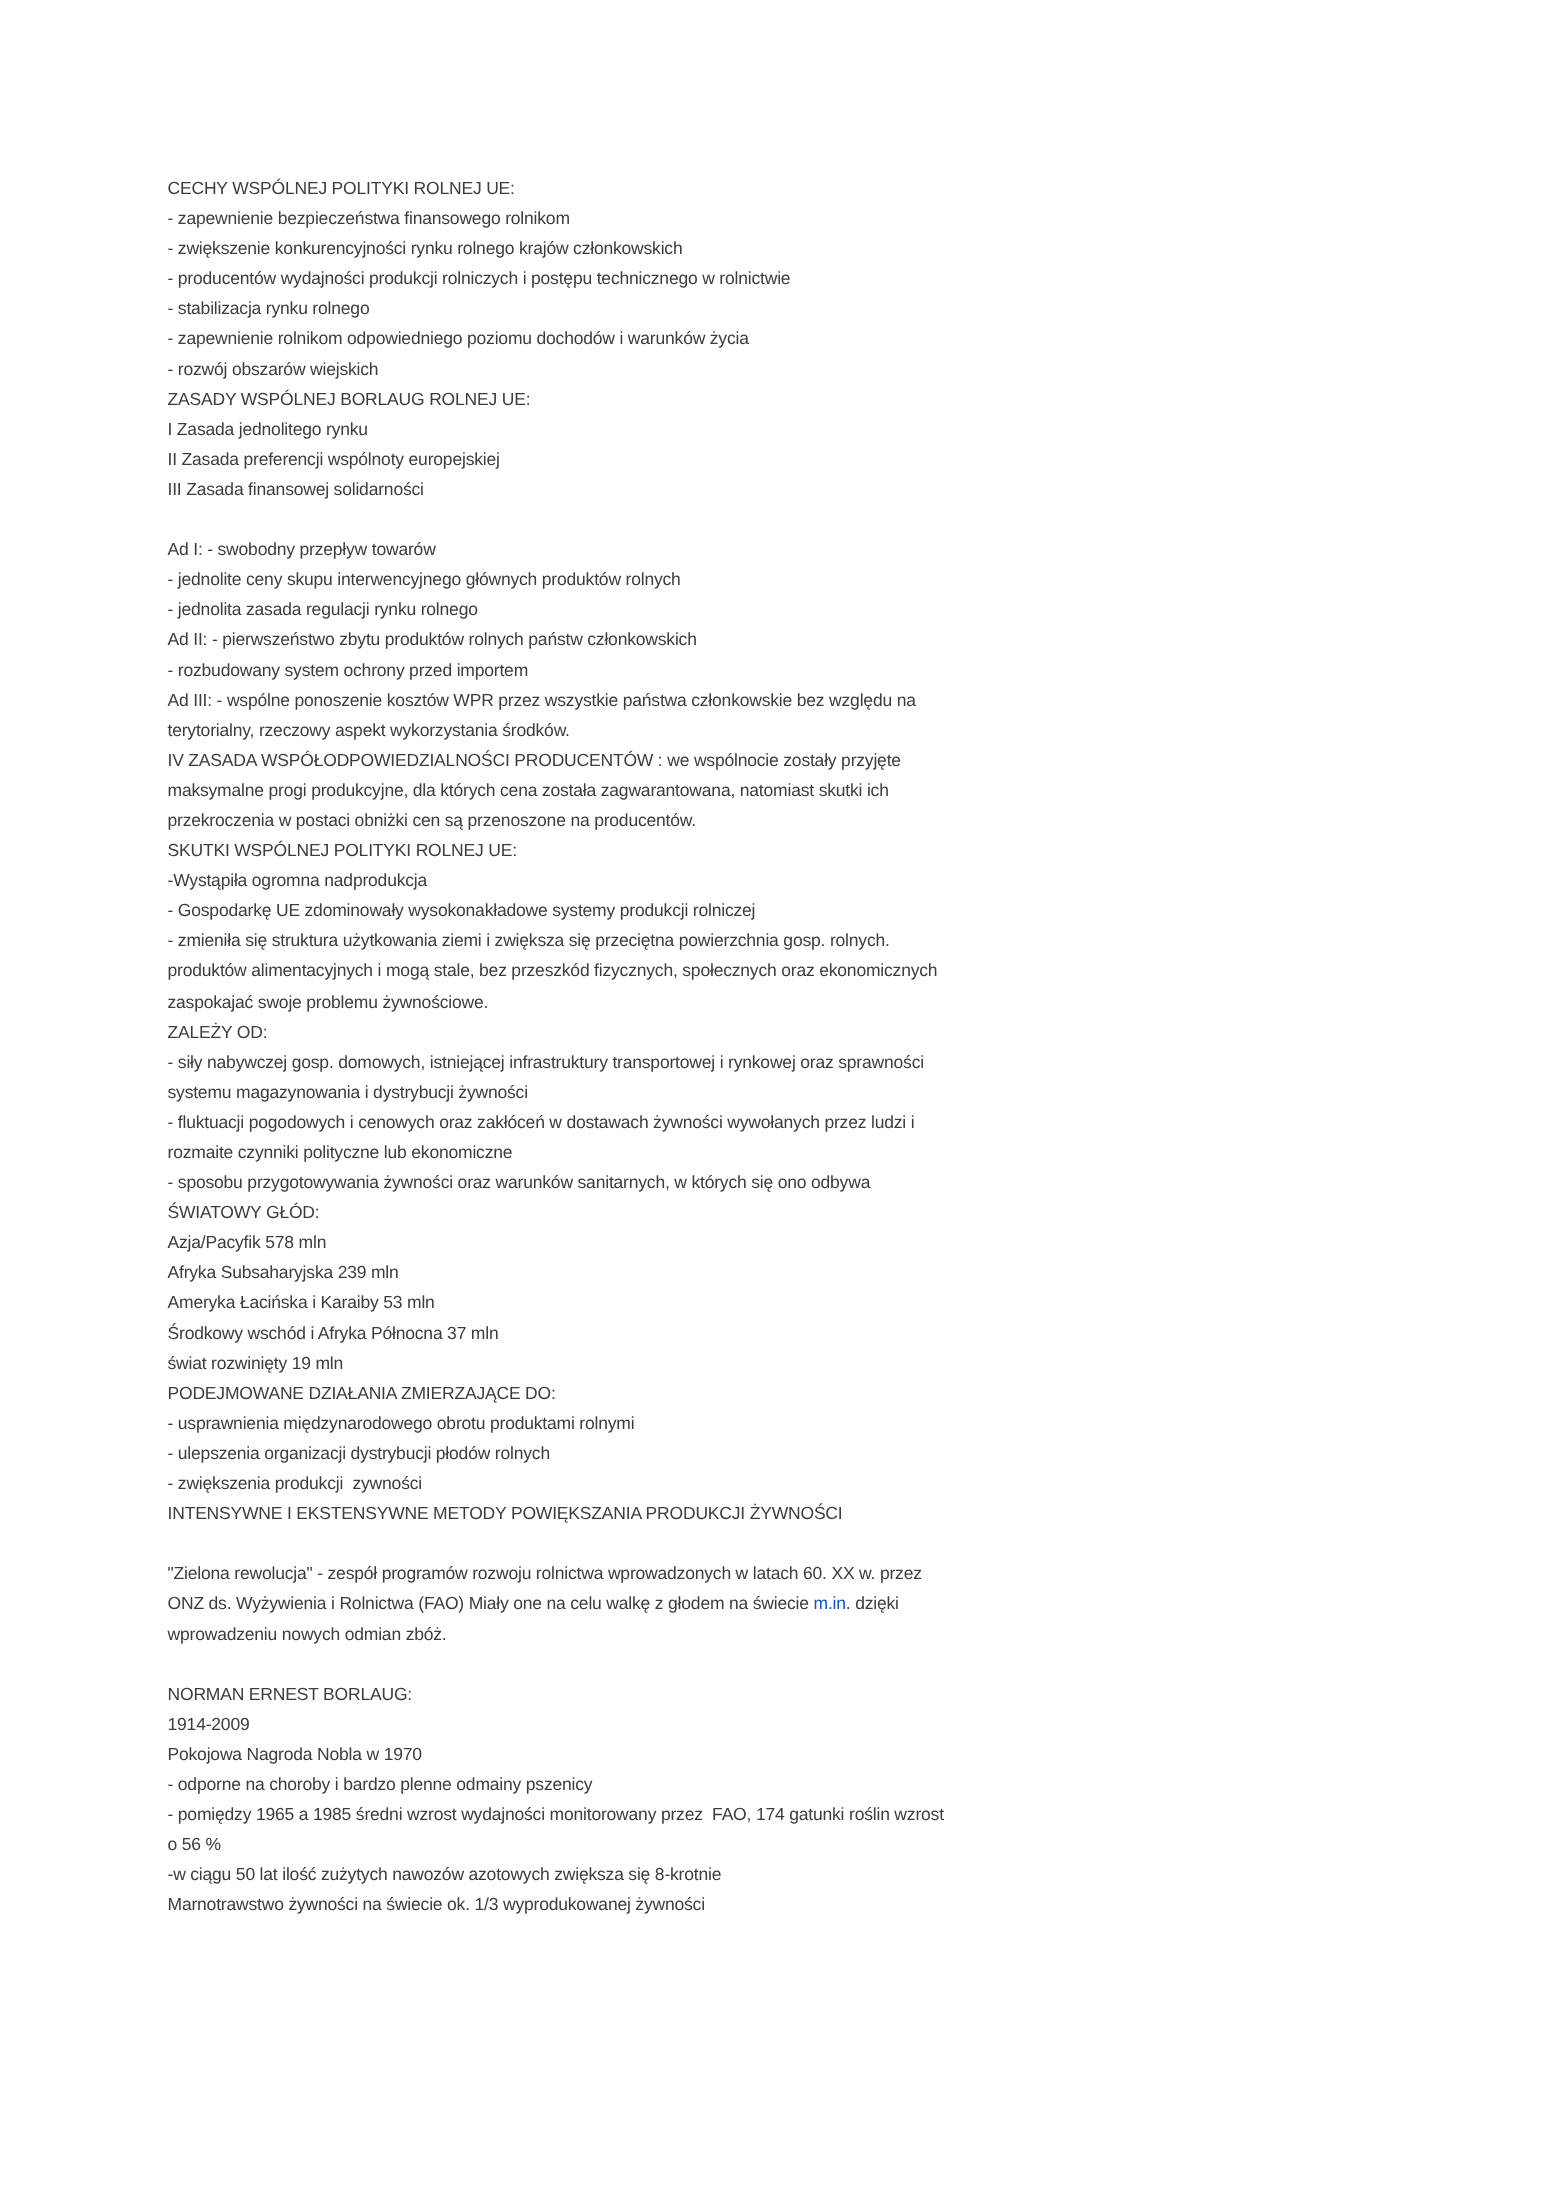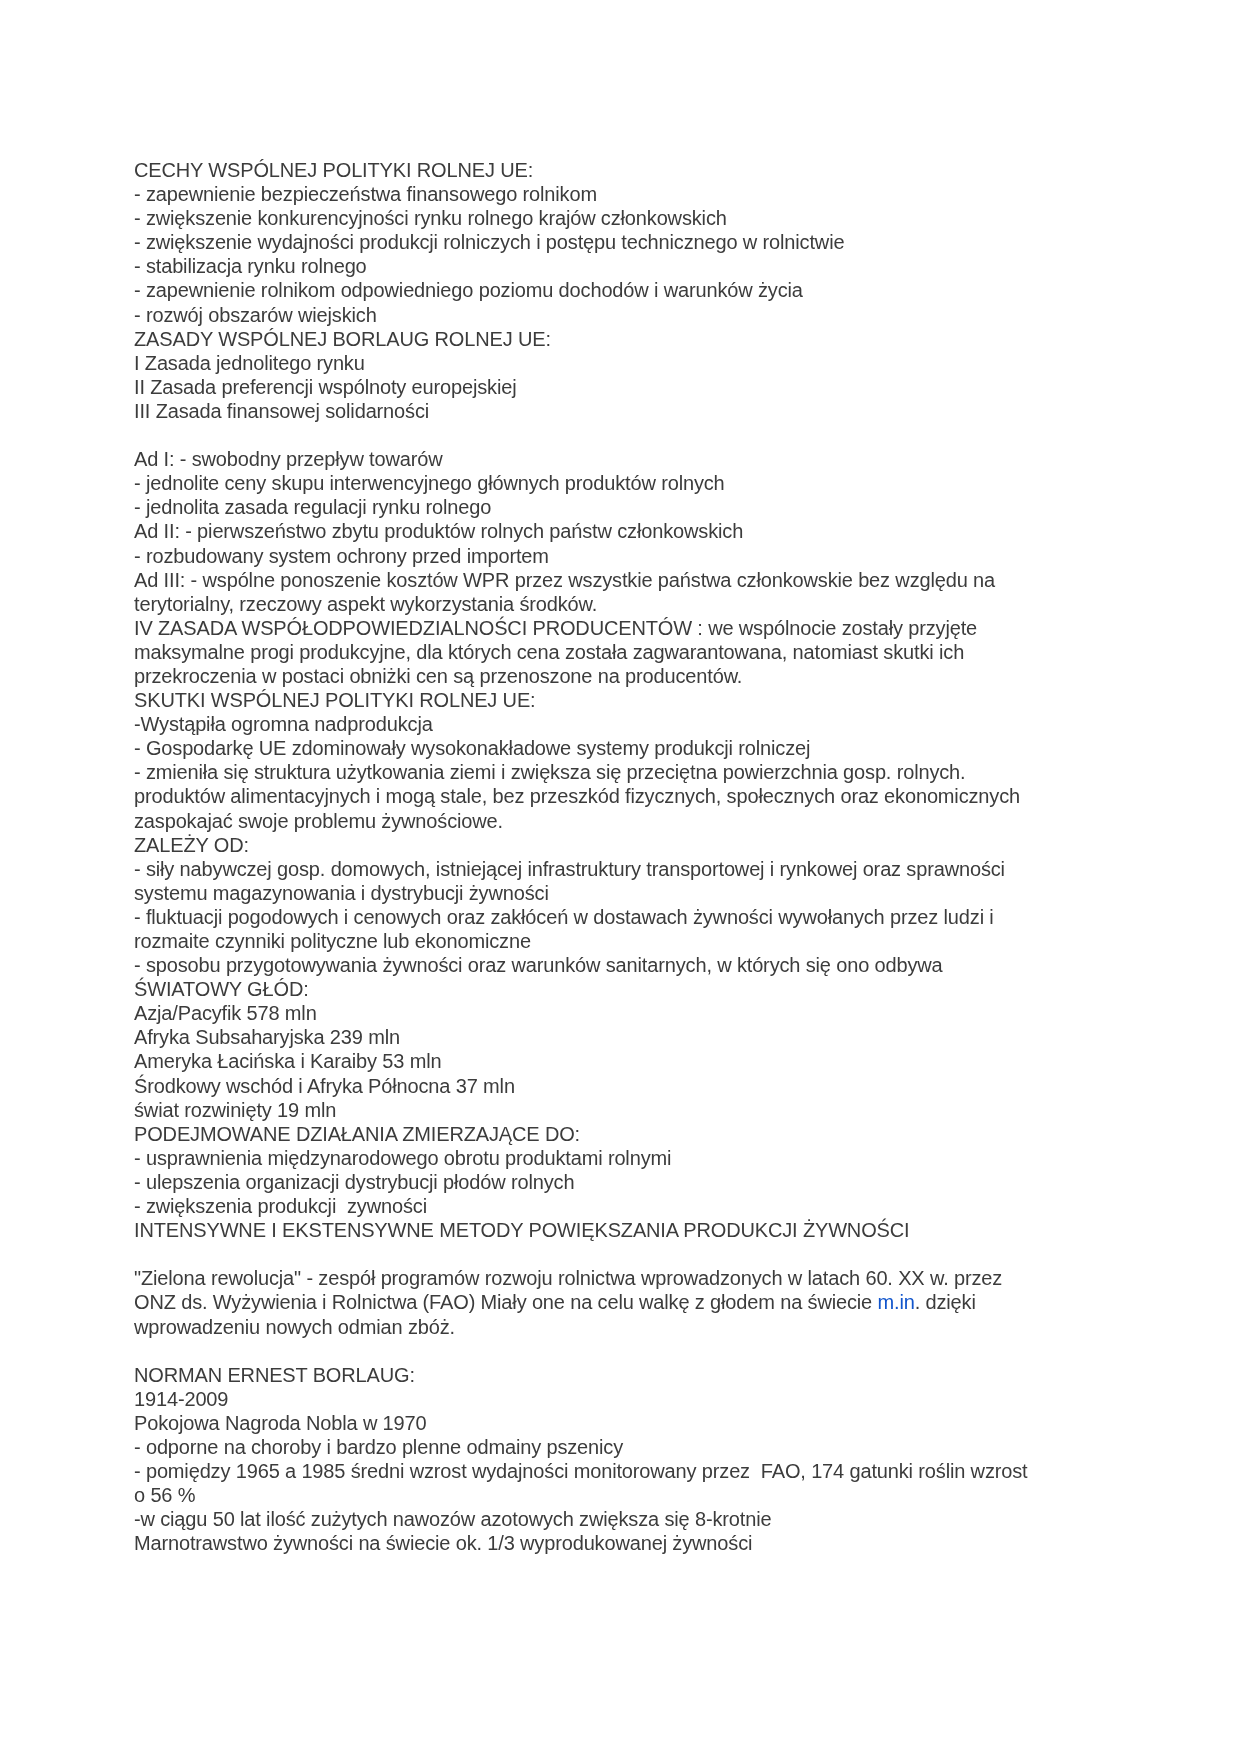--- a/index.html
+++ b/index.html
@@ -9,45 +9,45 @@
   }
   body {
     width: 1240px;
     height: 1754px;
     position: relative;
     font-family: "Liberation Sans", sans-serif;
     overflow: hidden;
   }
   .doc-body {
     position: absolute;
-    top: 158px;
+    top: 138px;
     left: 134px;
     right: 90px;
     color: #3c3c3c;
-    font-size: 20px;
+    font-size: 14px;
     line-height: 24.1px;
     letter-spacing: -0.15px;
   }
   .line {
     white-space: pre;
     min-height: 24.1px;
   }
   .inline-link {
     color: #1155cc;
     cursor: pointer;
   }
 </style>
 </head>
 <body>
 
 <div class="doc-body" style="color: rgb(60, 60, 60);">
     <div class="line">CECHY WSPÓLNEJ POLITYKI ROLNEJ UE:</div>
     <div class="line">- zapewnienie bezpieczeństwa finansowego rolnikom</div>
     <div class="line">- zwiększenie konkurencyjności rynku rolnego krajów członkowskich</div>
-    <div class="line">- zwiększenie wydajności produkcji rolniczych i postępu technicznego w rolnictwie</div>
+    <div class="line">- producentów wydajności produkcji rolniczych i postępu technicznego w rolnictwie</div>
     <div class="line">- stabilizacja rynku rolnego</div>
     <div class="line">- zapewnienie rolnikom odpowiedniego poziomu dochodów i warunków życia</div>
     <div class="line">- rozwój obszarów wiejskich</div>
     <div class="line">ZASADY WSPÓLNEJ BORLAUG ROLNEJ UE:</div>
     <div class="line">I Zasada jednolitego rynku</div>
     <div class="line">II Zasada preferencji wspólnoty europejskiej</div>
     <div class="line">III Zasada finansowej solidarności</div>
     <div class="line"></div>
     <div class="line">Ad I: - swobodny przepływ towarów</div>
     <div class="line">- jednolite ceny skupu interwencyjnego głównych produktów rolnych</div>

